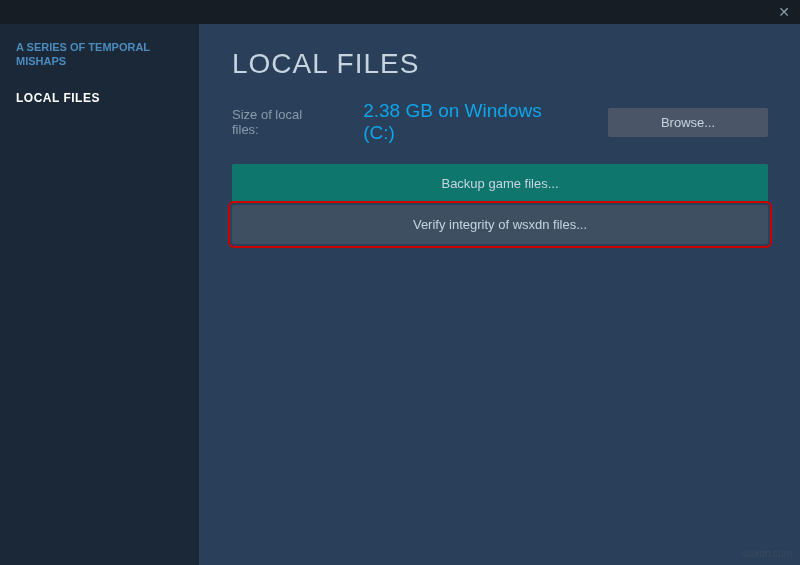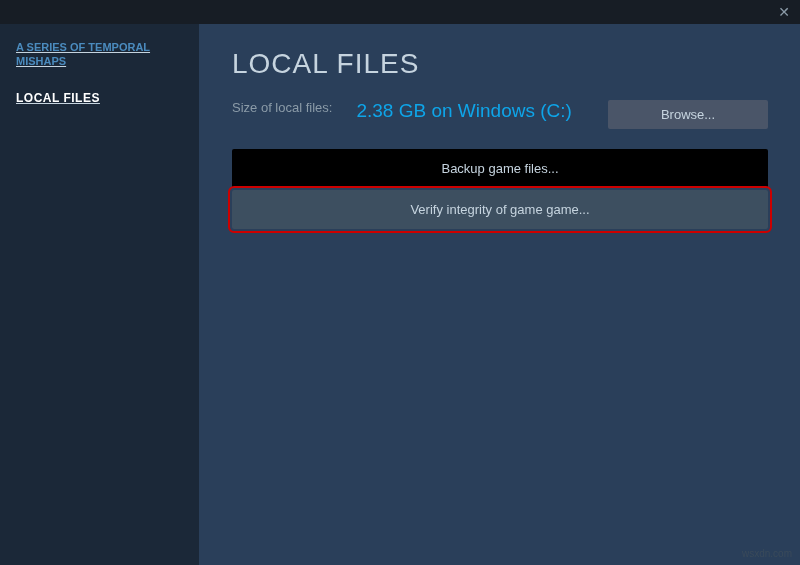--- a/index.html
+++ b/index.html
@@ -53,21 +53,20 @@
       flex: 1;
       overflow: hidden;
     }
 
     .sidebar {
       width: 200px;
       background-color: #1b2838;
       padding: 16px 0;
       flex-shrink: 0;
       border-right: 1px solid #2a3f5a;
-      text-decoration: underline;
     }
 
     .game-title {
       padding: 0 16px 16px 16px;
       color: #4b8bbe;
       font-size: 11px;
       font-weight: bold;
       text-transform: uppercase;
       line-height: 1.3;
       cursor: pointer;
@@ -96,23 +95,23 @@
     .page-title {
       font-size: 28px;
       color: #c6d4df;
       font-weight: normal;
       margin-bottom: 20px;
       letter-spacing: 1px;
     }
 
     .file-size-row {
       display: flex;
-      align-items: flex-start;
+      align-items: center;
       margin-bottom: 20px;
-      gap: 24px;
+      gap: 32px;
     }
 
     .file-size-label {
       font-size: 13px;
       color: #8b9ba8;
     }
 
     .file-size-value {
       color: #0ea5e9;
       font-size: 19px;
@@ -131,21 +130,21 @@
     }
 
     .action-buttons {
       display: flex;
       flex-direction: column;
       gap: 0;
     }
 
     .action-btn {
       width: 100%;
-      background-color: #000000;
+      background-color: #0f766e;
       border: none;
       color: #c6d4df;
       padding: 12px;
       font-size: 13px;
       cursor: pointer;
       text-align: center;
       margin-bottom: 2px;
       border-radius: 2px;
     }
 
@@ -181,19 +180,19 @@
       <div class="page-title">LOCAL FILES</div>
 
       <div class="file-size-row">
         <span class="file-size-label">Size of local files:</span>
         <span class="file-size-value">2.38 GB on Windows (C:)</span>
         <button class="browse-btn">Browse...</button>
       </div>
 
       <div class="action-buttons">
         <button class="action-btn">Backup game files...</button>
-        <button class="action-btn highlighted">Verify integrity of game game...</button>
+        <button class="action-btn highlighted">Verify integrity of wsxdn files...</button>
       </div>
     </div>
   </div>
 </div>
 
 <div class="watermark">wsxdn.com</div>
 
 </body></html>

